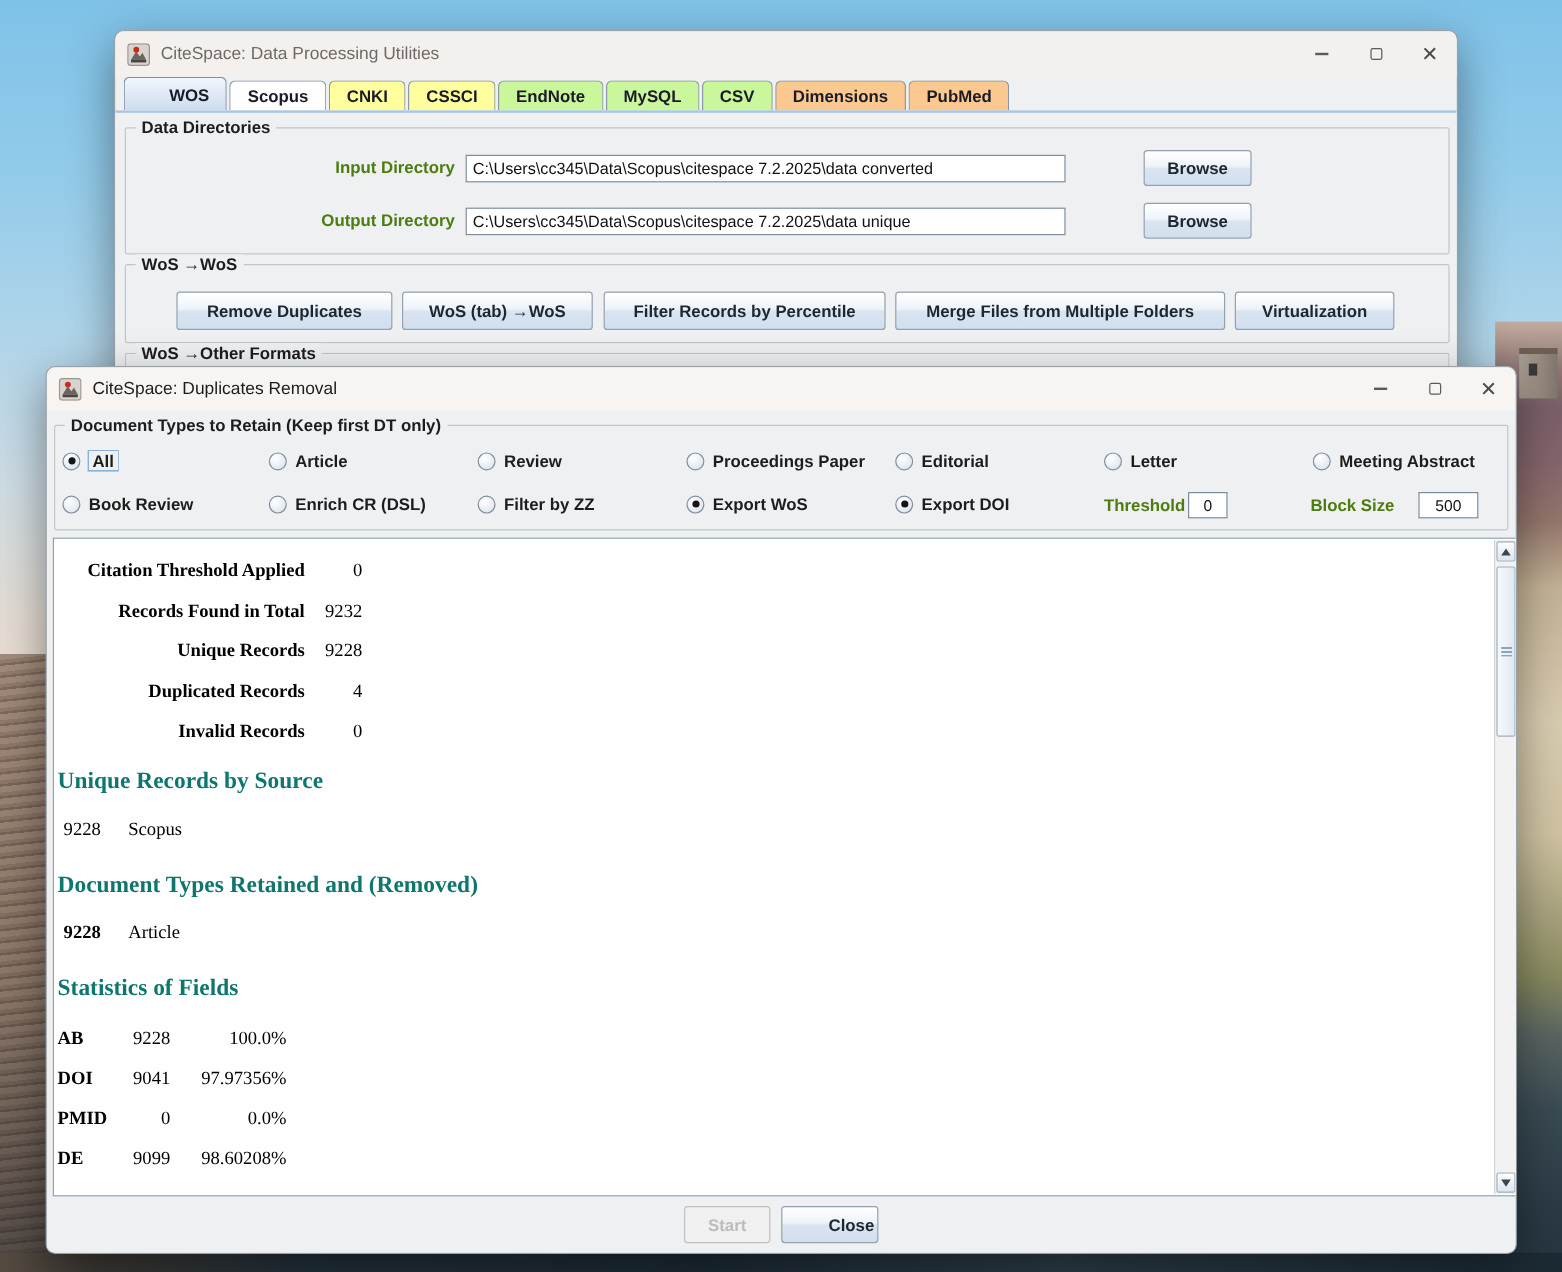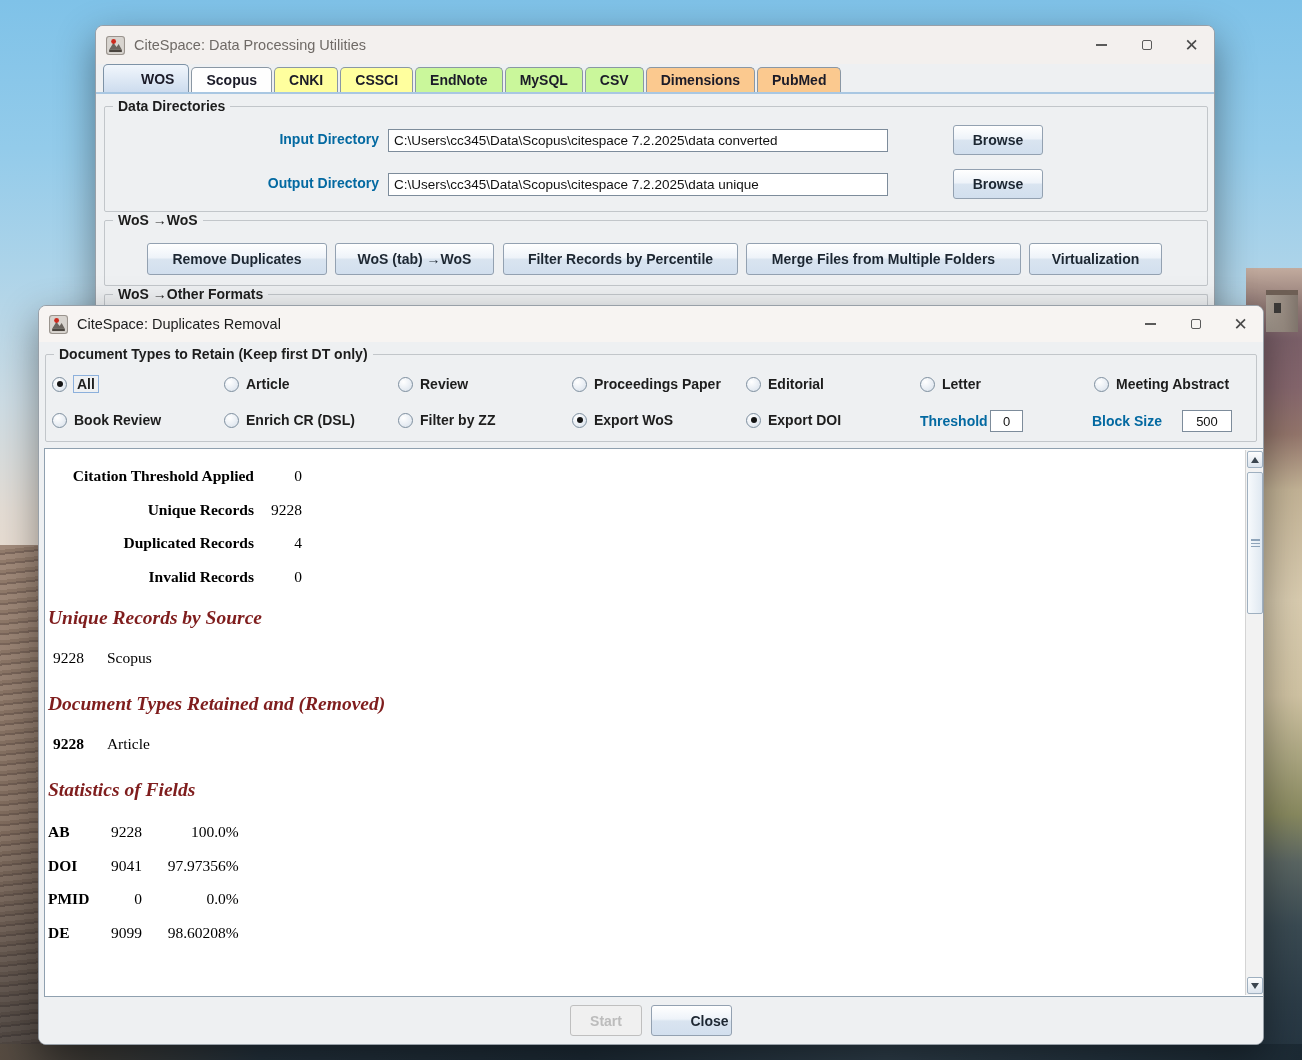--- a/index.html
+++ b/index.html
@@ -33,21 +33,21 @@
   .win-btn { width:45px; height:100%; display:flex; align-items:center; justify-content:center; cursor:default; }
   .glyph-min { width:11px; height:1.5px; background:#5a5a5a; }
   .glyph-max { width:10px; height:10px; border:1.5px solid #5a5a5a; border-radius:2px; }
   .glyph-close { font-size:17px; color:#4a4a4a; line-height:1; }
   .app-icon { width:19px; height:19px; flex:0 0 auto; }
 
   
   .groupbox { position:absolute; border:1px solid #c2c6ca; border-radius:2px; }
   .group-label { position:absolute; top:-9px; left:8px; background:#eef0f2; padding:0 5px;
     font-weight:bold; font-size:14px; color:#1d1d1d; white-space:nowrap; }
-  .jlabel { font-weight:bold; font-size:14px; color:#0369a1; }
+  .jlabel { font-weight:bold; font-size:14px; color:#4d7c0f; }
   .jbutton { position:absolute; display:flex; align-items:center; justify-content:center;
     background:linear-gradient(180deg,#ffffff 0%,#eef3f9 45%,#d9e4f0 52%,#d2dfee 100%);
     border:1px solid #93a1b1; border-radius:3px; font-weight:bold; font-size:14px; color:#1d2732; cursor:pointer; }
   .jbutton.disabled { background:#f0f0f0; border-color:#bfbfbf; color:#bcbcbc; cursor:default; }
   .jfield { position:absolute; background:#fff; border:1px solid #7d8c9b; font-size:13.5px;
     color:#111; padding:2px 5px; font-family:"Liberation Sans", sans-serif; }
 
   
   .main-window { left:95px; top:25px; width:1120px; height:620px; }
   .tabstrip { height:28px; display:flex; align-items:flex-end; padding-left:7px; }
@@ -97,21 +97,21 @@
   .bs-label { position:absolute; left:1046px; top:58px; }
   .bs-field { left:1136px; top:55px; width:50px; }
 
   
   .log-panel { position:absolute; left:5px; top:106px; width:1221px; height:549px;
     background:#fff; border:1px solid #8fa0af; overflow:hidden; }
   .log { padding:10px 24px 0 3px; font-family:"Liberation Serif", serif; font-size:15.5px; color:#000; }
   .sum-row { height:33.5px; line-height:33.5px; white-space:nowrap; }
   .sum-label { display:inline-block; width:206px; text-align:right; font-weight:bold; }
   .sum-value { display:inline-block; width:44px; text-align:right; }
-  .log-heading { font-size:19.5px; font-weight:bold; color:#7f1d1d;font-style:italic; }
+  .log-heading { font-size:19.5px; font-weight:bold; color:#0f766e; }
   .lh1 { margin:14px 0 0 0; } .lh2 { margin:26px 0 0 0; } .lh3 { margin:26px 0 0 0; }
   .src-row { margin-top:20px; white-space:nowrap; }
   .src-count { display:inline-block; width:40px; margin-left:5px; }
   .src-name { margin-left:10px; }
   .dt-row { margin-top:20px; white-space:nowrap; }
   .dt-count { display:inline-block; width:40px; margin-left:5px; font-weight:bold; }
   .dt-name { margin-left:10px; }
   .fields-block { margin-top:14px; }
   .field-row { height:33.5px; line-height:33.5px; white-space:nowrap; }
   .f-name { display:inline-block; width:46px; text-align:left; font-weight:bold; }
@@ -300,20 +300,24 @@
       </div>
 
       <div class="log-panel">
         <div class="log">
 
           <div class="sum-row">
             <span class="sum-label">Citation Threshold Applied</span>
             <span class="sum-value">0</span>
           </div>
           <div class="sum-row">
+            <span class="sum-label">Records Found in Total</span>
+            <span class="sum-value">9232</span>
+          </div>
+          <div class="sum-row">
             <span class="sum-label">Unique Records</span>
             <span class="sum-value">9228</span>
           </div>
           <div class="sum-row">
             <span class="sum-label">Duplicated Records</span>
             <span class="sum-value">4</span>
           </div>
           <div class="sum-row">
             <span class="sum-label">Invalid Records</span>
             <span class="sum-value">0</span>

